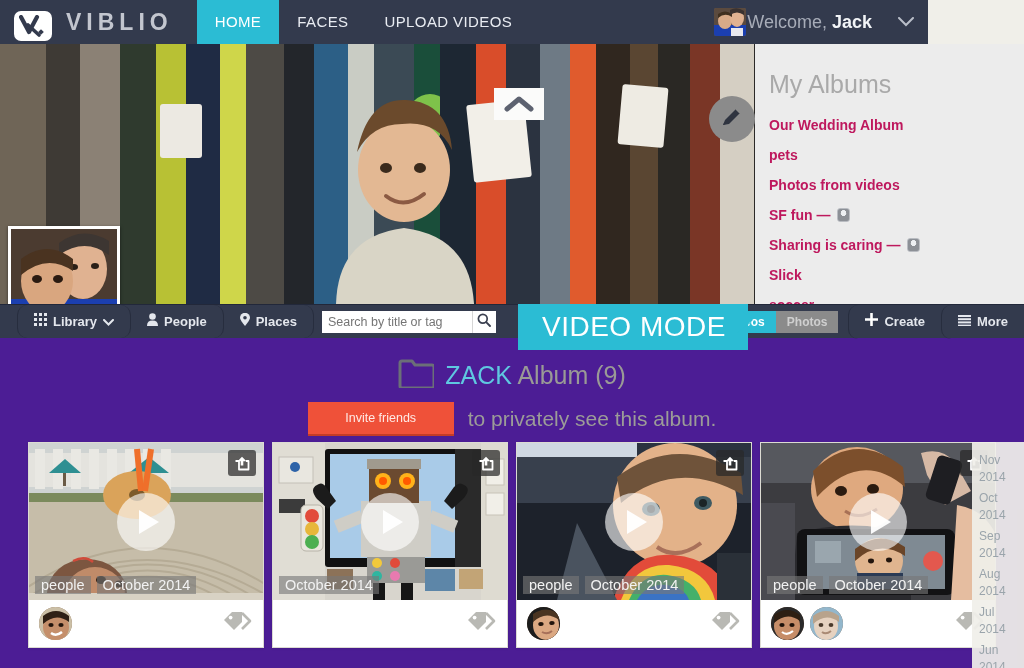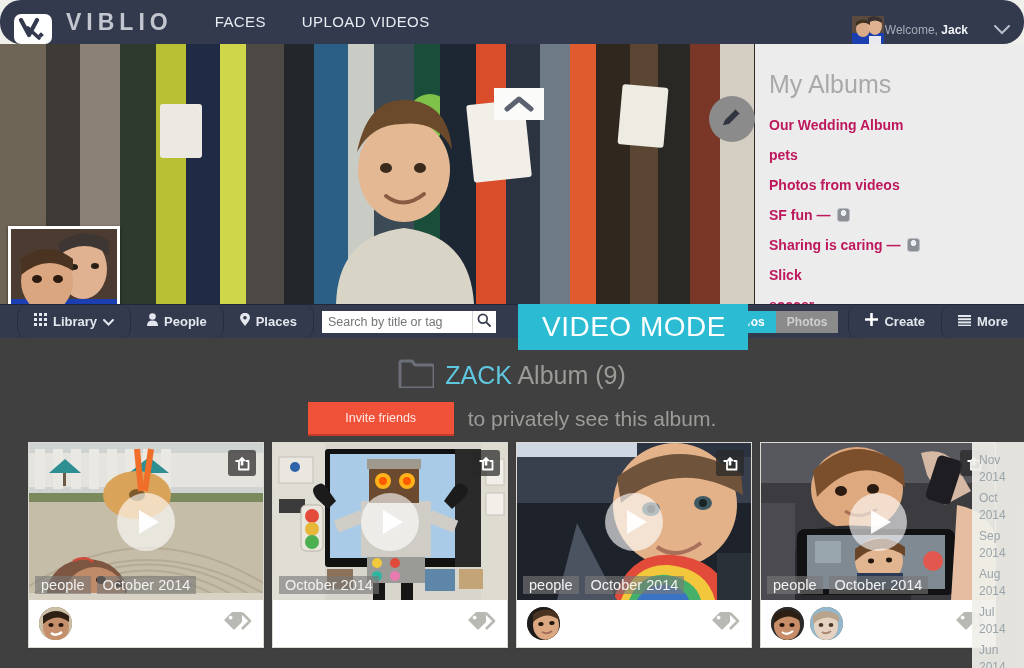--- a/index.html
+++ b/index.html
@@ -5,22 +5,22 @@
   * { box-sizing: border-box; margin:0; padding:0; }
   html,body{
     width:1024px; height:668px; overflow:hidden;
     font-family:"Liberation Sans", sans-serif;
     background:#f0efe9;
   }
   #app{ position:relative; width:1024px; height:668px; }
 
   
   .topnav{
-    position:absolute; left:0; top:0; width:1024px; height:44px;
-    background:#333a4d; display:flex; align-items:flex-end; z-index:40;border-radius:21px;
+    position:absolute; left:0; top:0; width:928px; height:44px;
+    background:#333a4d; display:flex; align-items:center; z-index:40;
   }
   .logo-box{
     width:38px; height:30px; margin:7px 0 0 14px; background:#ffffff;
     border-radius:7px; position:relative; flex:0 0 auto;
   }
   .logo-box svg{ position:absolute; left:5px; top:4px; }
   .brand{
     color:#c3c6cf; font-size:23px; letter-spacing:5px; font-weight:bold;
     margin-left:14px; line-height:44px; flex:0 0 auto;
   }
@@ -30,21 +30,21 @@
     letter-spacing:.4px; white-space:nowrap;
   }
   .navtab.active{ background:#2bbcd4; color:#fff; }
   .user-area{
     margin-left:auto; display:flex; align-items:center; padding-right:14px;
   }
   .user-thumb{
     width:32px; height:28px; border-radius:2px; overflow:hidden; position:relative;
     background:#6b5a4f; flex:0 0 auto;
   }
-  .welcome{ color:#a7acb8; font-size:12px; margin-left:1px; white-space:nowrap; }
+  .welcome{ color:#a7acb8; font-size:18px; margin-left:1px; white-space:nowrap; }
   .welcome b{ color:#f2f4f7; }
   .caret-down{ color:#b9bec9; font-size:14px; margin-left:26px; }
 
   
   .hero{
     position:absolute; left:0; top:44px; width:1024px; height:260px;
     overflow:hidden; background:#2a2420;
   }
   .hero-img{ position:absolute; inset:0; }
 
@@ -117,21 +117,21 @@
     background:#2bbcd4; color:#fff; font-size:28px; letter-spacing:.5px;
     padding:0 22px 0 24px; display:flex; align-items:center;
   }
   .callout-tip{
     position:absolute; left:737px; top:307px; z-index:61;
     width:0; height:0; border-top:13px solid transparent; border-bottom:13px solid transparent;
     border-left:16px solid #2bbcd4;
   }
 
   
-  .main{ position:absolute; left:0; top:338px; width:1024px; height:330px; background:#404040; }
+  .main{ position:absolute; left:0; top:338px; width:1024px; height:330px; background:#4c1d95; }
   .album-head{
     display:flex; align-items:center; justify-content:center; gap:11px;
     padding-top:21px;
   }
   .album-head .title{ font-size:25px; color:#9a9a96; }
   .album-head .title .zack{ color:#5fc8e0; }
   .invite-row{
     display:flex; align-items:center; justify-content:center; gap:14px; margin-top:10px;
   }
   .invite-btn{
@@ -198,20 +198,21 @@
     <div class="logo-box">
       <svg width="28" height="22" viewBox="0 0 28 22">
         <path d="M2 2 L10 17 L18 2" stroke="#333a4d" stroke-width="4.2" fill="none" stroke-linecap="round" stroke-linejoin="round"></path>
         <path d="M9 10 L20 20" stroke="#333a4d" stroke-width="3.6" fill="none" stroke-linecap="round"></path>
         <rect x="20" y="15" width="4" height="4" fill="#333a4d" transform="rotate(-45 22 17)"></rect>
       </svg>
     </div>
     <div class="brand">VIBLIO</div>
 
     <div class="navtabs">
+      <div class="navtab active">HOME</div>
       <div class="navtab">FACES</div>
       <div class="navtab">UPLOAD VIDEOS</div>
     </div>
 
     <div class="user-area">
       <div class="user-thumb">
         <svg width="32" height="28" viewBox="0 0 32 28">
           <rect width="32" height="28" fill="#5b4a3e"></rect>
           <rect x="0" y="17" width="32" height="11" fill="#1b3fb0"></rect>
           <ellipse cx="11" cy="13" rx="7" ry="8" fill="#d9ab88"></ellipse>

